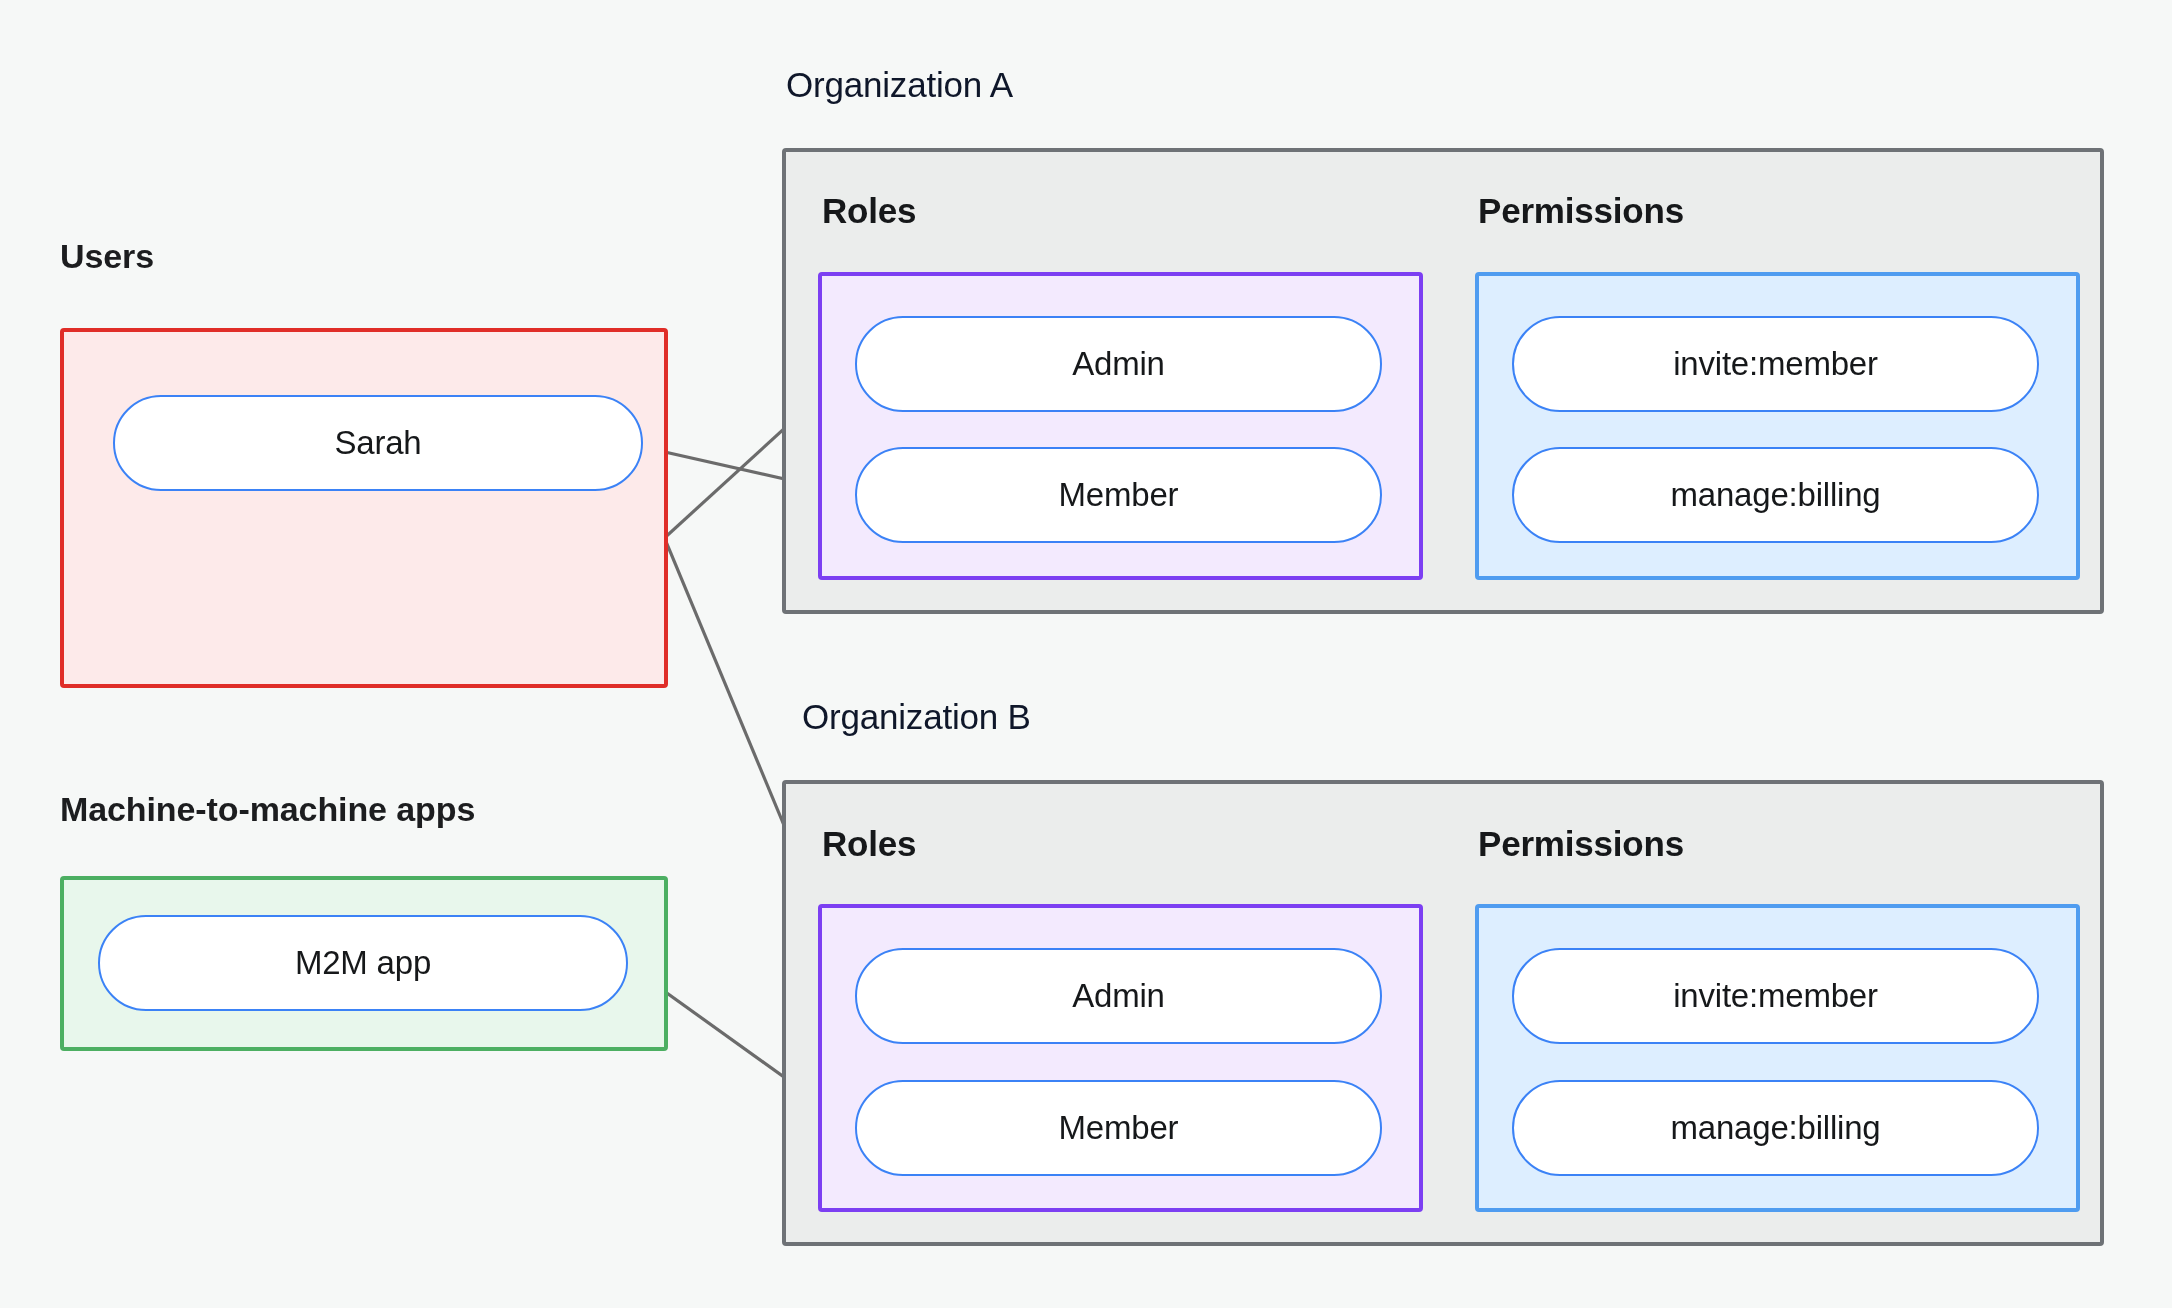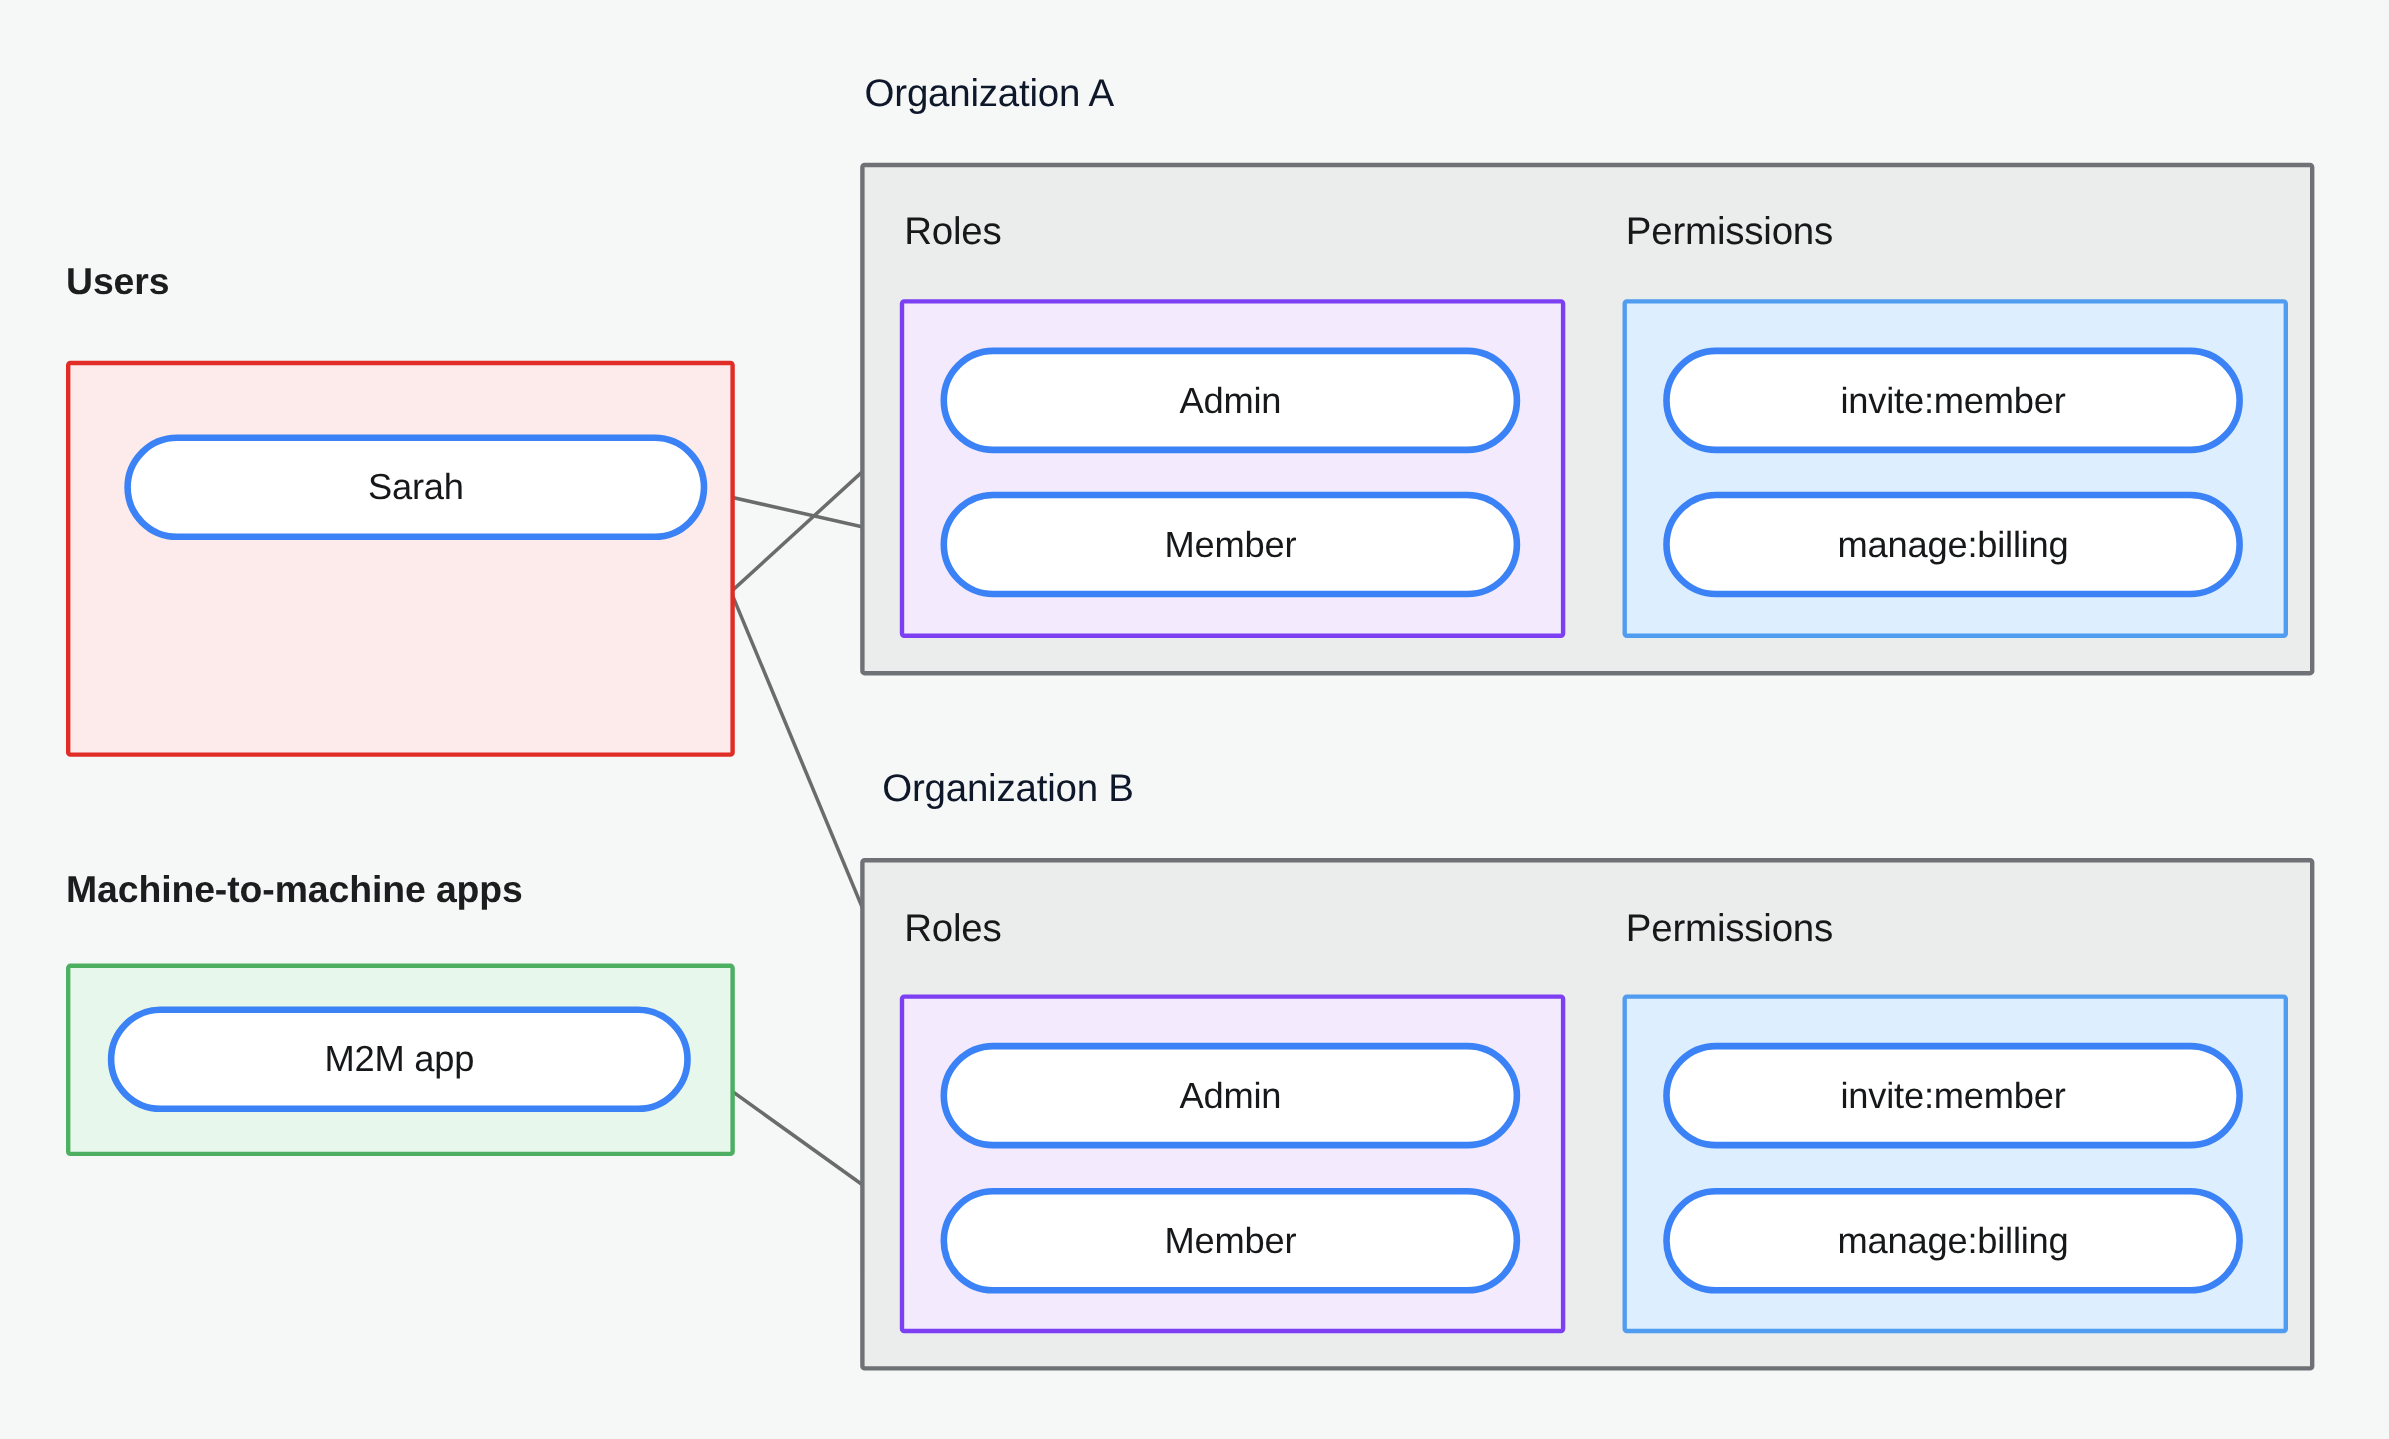--- a/index.html
+++ b/index.html
@@ -53,21 +53,21 @@
     font-size: 35px;
     font-weight: 400;
     color: #0f172a;
     letter-spacing: -0.2px;
     white-space: nowrap;
   }
   .panel-title {
     position: absolute;
     z-index: 4;
     font-size: 35px;
-    font-weight: 400;
+    font-weight: 700;
     color: #16181a;
     letter-spacing: -0.2px;
     white-space: nowrap;
   }
 
   
   .container-box {
     position: absolute;
     z-index: 2;
     box-sizing: border-box;
@@ -93,21 +93,21 @@
     border: 4px solid #4f9cf0;
     background: #ddeeff;
   }
 
   
   .node {
     position: absolute;
     z-index: 5;
     box-sizing: border-box;
     background: #ffffff;
-    border: 6px solid #3b82f6;
+    border: 2px solid #3b82f6;
     border-radius: 999px;
     display: flex;
     align-items: center;
     justify-content: center;
     font-size: 33px;
     color: #16181a;
     letter-spacing: -0.2px;
     white-space: nowrap;
   }
 </style>

